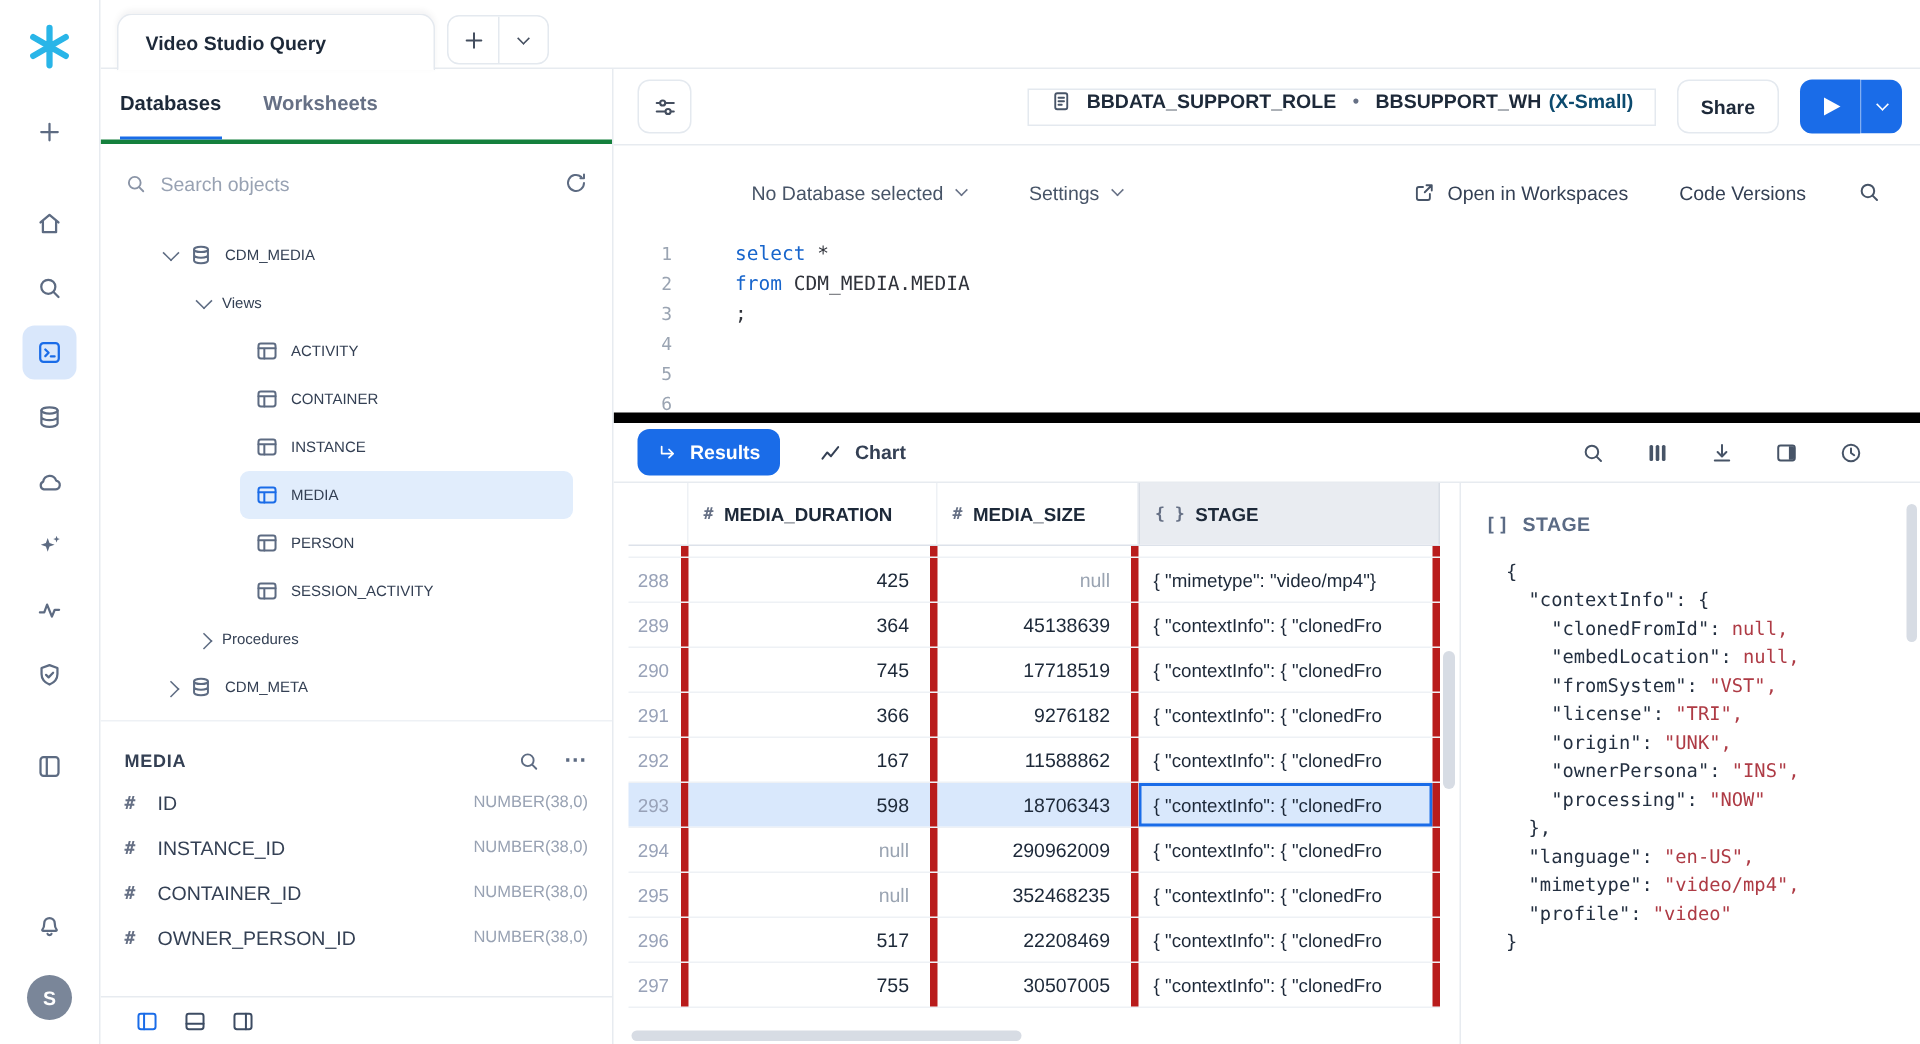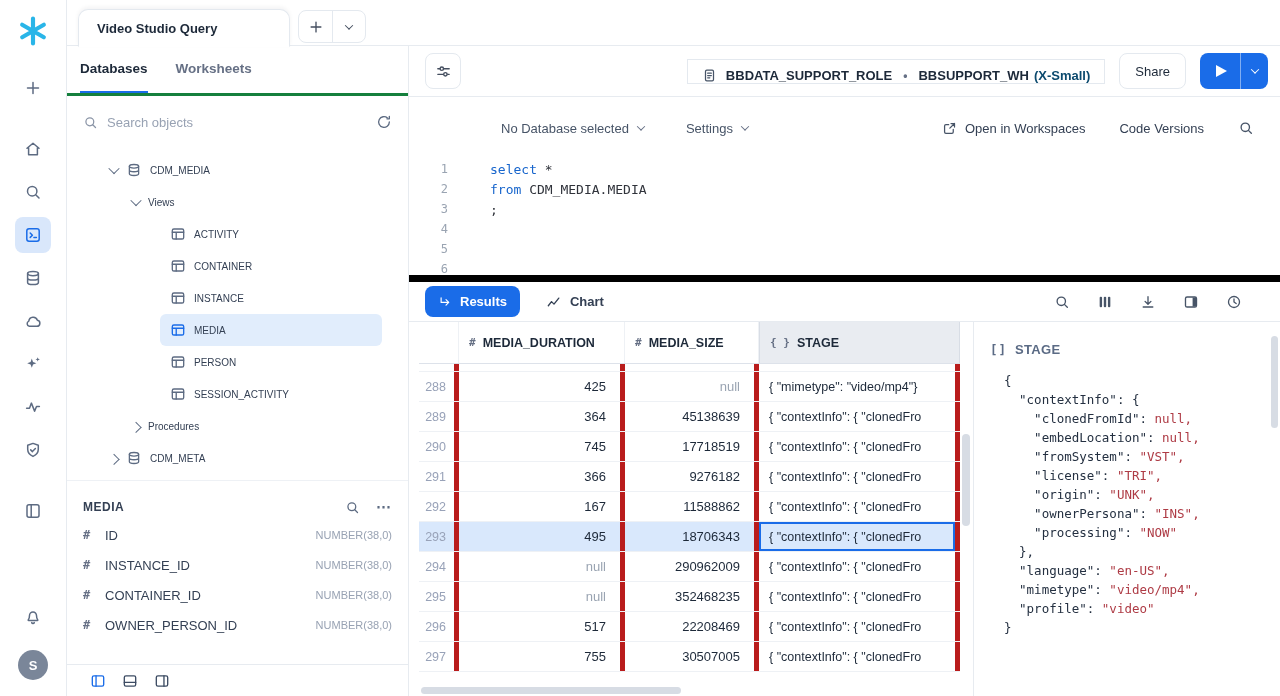--- a/index.html
+++ b/index.html
@@ -73,26 +73,26 @@
   .side-bottom .pbtn{cursor:pointer;display:flex;color:#3D4C63}
   .side-bottom .pbtn.on{color:#1A6CE8}
 
   
   .main{position:absolute;left:409px;top:46px;width:871px;height:650px;display:flex;flex-direction:column;background:#fff}
   .mtoolbar{height:51px;border-bottom:1px solid #E7EBF0;display:flex;align-items:center;
     padding:0 12px 0 16px;flex:0 0 51px}
   .icon-btn{width:36px;height:36px;border:1px solid #E4E9EF;border-radius:8px;display:flex;
     align-items:center;justify-content:center;color:#444E5F;background:#fff;cursor:pointer}
   .context{margin-left:auto;display:flex;align-items:center;gap:14px}
-  .ctx-pill{height:25px;border:1px solid #E4E9EF;border-radius:0;display:flex;align-items:flex-end;
+  .ctx-pill{height:25px;border:1px solid #E4E9EF;border-radius:0;display:flex;align-items:flex-start;
     gap:9px;padding:0 14px;font-size:13px;font-weight:600;color:#1D2939;cursor:pointer}
   .ctx-sep{color:#667085;font-size:12px;margin:0 2px}
   .ctx-size{color:#0c4a6e;font-weight:700;margin-left:-4px}
   .share-btn{height:36px;padding:0 15px;border:1px solid #E4E9EF;border-radius:8px;background:#fff;
-    font-size:13px;font-weight:400;color:#1D2939;display:flex;align-items:center;cursor:pointer}
+    font-size:13px;font-weight:700;color:#1D2939;display:flex;align-items:center;cursor:pointer}
   .run-split{display:flex;height:36px}
   .run-main{width:40px;background:#1A6CE8;border-radius:8px 0 0 8px;display:flex;align-items:center;
     justify-content:center;cursor:pointer}
   .run-caret{width:28px;background:#1A6CE8;border-radius:0 8px 8px 0;border-left:1px solid rgba(255,255,255,.45);
     display:flex;align-items:center;justify-content:center;cursor:pointer;color:#fff}
   .play{width:0;height:0;border-left:11px solid #fff;border-top:6.5px solid transparent;
     border-bottom:6.5px solid transparent;margin-left:2px}
 
   .ed-head{height:62px;display:flex;align-items:center;padding:0 26px 0 92px;gap:42px;
     font-size:13px;color:#475467;flex:0 0 62px}
@@ -613,21 +613,21 @@
         <div class="td c3">{ "contextInfo": { "clonedFro</div>
       </div>
       <div class="trow">
         <div class="td rn">292</div>
         <div class="td c1">167</div>
         <div class="td c2">11588862</div>
         <div class="td c3">{ "contextInfo": { "clonedFro</div>
       </div>
       <div class="trow sel">
         <div class="td rn">293</div>
-        <div class="td c1">495</div>
+        <div class="td c1">598</div>
         <div class="td c2">18706343</div>
         <div class="td c3">{ "contextInfo": { "clonedFro</div>
       </div>
       <div class="trow">
         <div class="td rn">294</div>
         <div class="td c1 is-null">null</div>
         <div class="td c2">290962009</div>
         <div class="td c3">{ "contextInfo": { "clonedFro</div>
       </div>
       <div class="trow">

